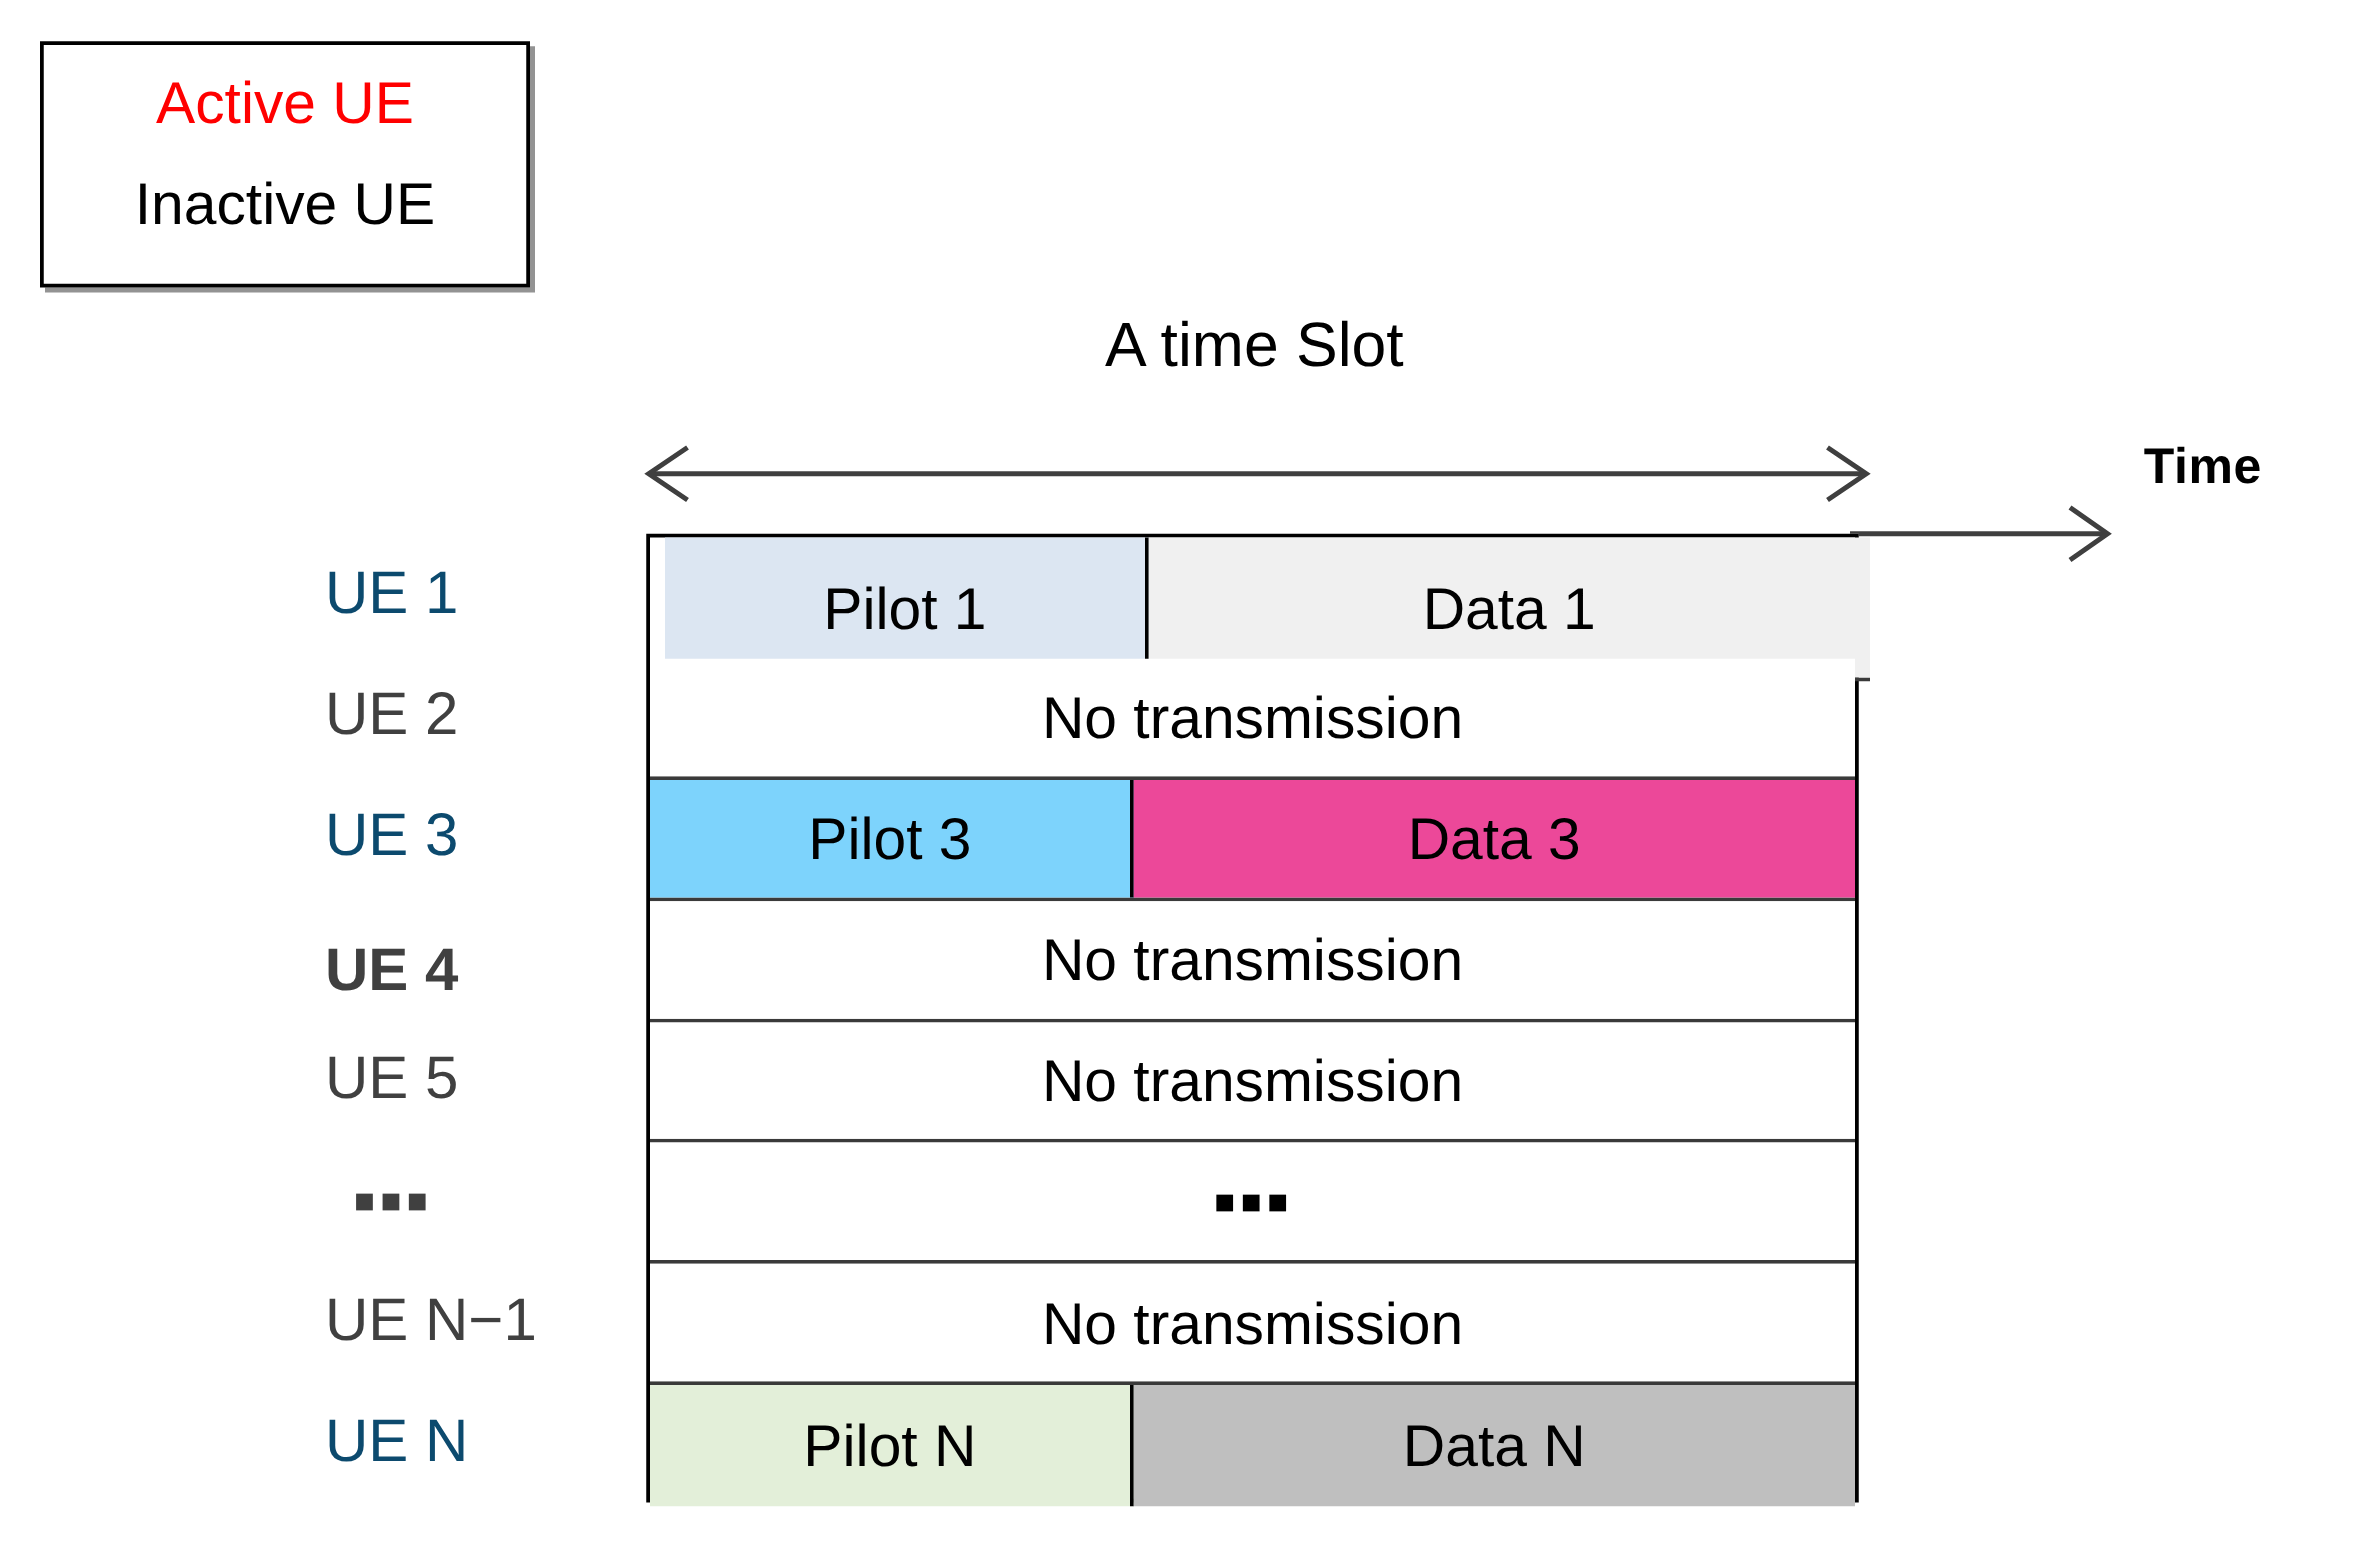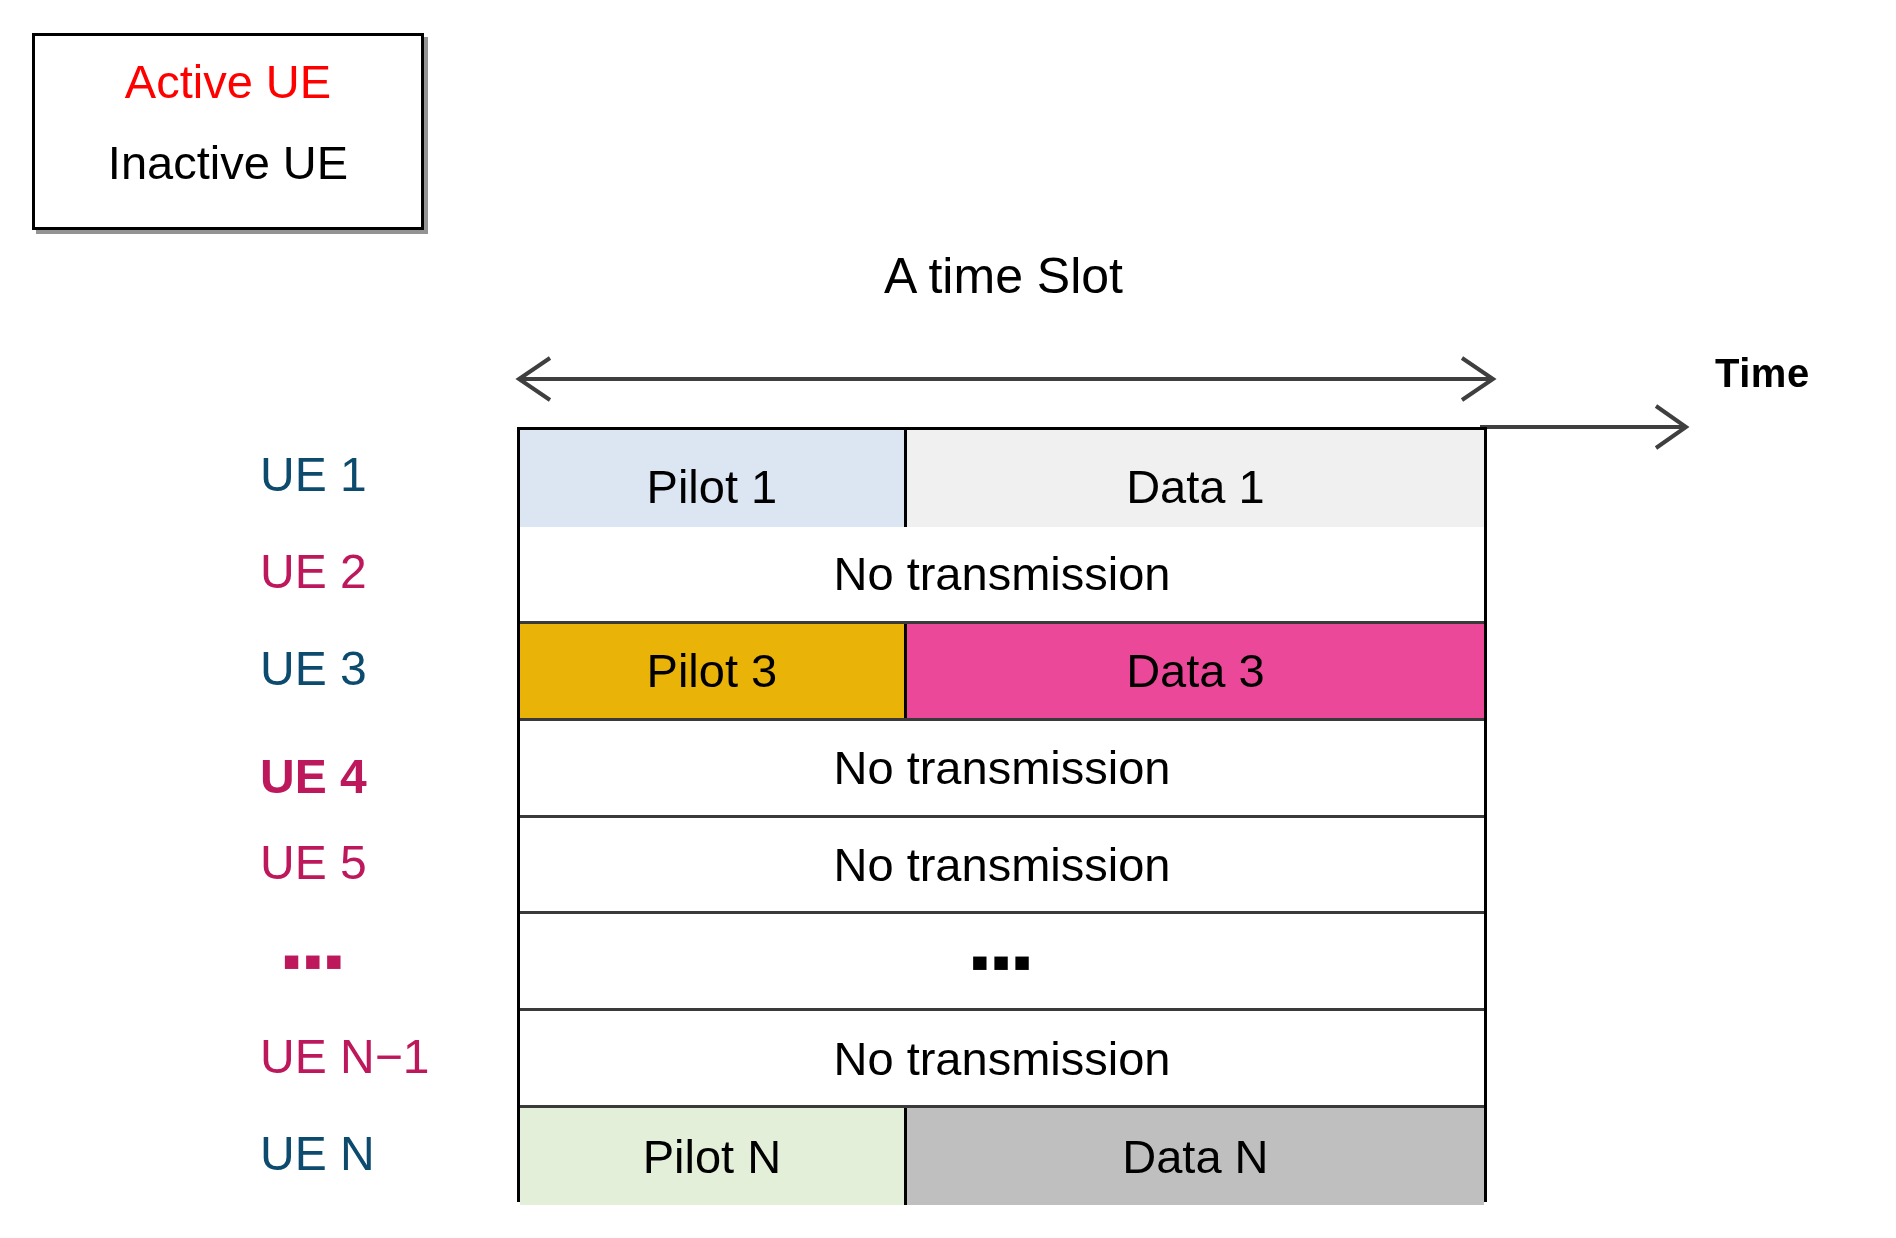--- a/index.html
+++ b/index.html
@@ -44,21 +44,21 @@
     position:absolute;left:1715px;top:345px;
     font-size:40px;line-height:56px;font-weight:bold;color:#000000;
     white-space:nowrap;letter-spacing:0.5px;
   }
 
   
   #row-labels{position:absolute;left:150px;top:427px;width:360px;height:775px;}
   .row-label{
     position:absolute;left:110px;width:250px;height:97px;
     display:flex;align-items:center;justify-content:flex-start;
-    font-size:48px;line-height:48px;color:#be185d;white-space:nowrap;
+    font-size:48px;line-height:48px;color:#404040;white-space:nowrap;
   }
   .row-label.active{color:#0c4a6e;}
   .row-label.ellipsis{
     justify-content:flex-start;padding-left:22px;
     font-size:54px;font-weight:bold;letter-spacing:2px;
   }
 
   
   #slot-table{
     position:absolute;left:517px;top:427px;width:970px;height:775px;
@@ -111,29 +111,29 @@
       <div class="row-label" style="top: 96.875px; height: 96.875px;">UE 2</div>
       <div class="row-label active" style="top: 193.75px; height: 96.875px;">UE 3</div>
       <div class="row-label" style="top: 302px; height: 96.875px; font-weight: bold;">UE 4</div>
       <div class="row-label" style="top: 387.5px; height: 96.875px;">UE 5</div>
       <div class="row-label ellipsis" style="top: 484.375px; height: 96.875px;">▪▪▪</div>
       <div class="row-label" style="top: 581.25px; height: 96.875px;">UE N−1</div>
       <div class="row-label active" style="top: 678.125px; height: 96.875px;">UE N</div>
     </div>
 
   <div id="slot-table">
-      <div class="tbl-row" style="top: 0px; height: 115px;">
+      <div class="tbl-row" style="top: 0px; height: 115px; margin-left: 12px;">
         <div class="cell pilot" style="background: rgb(220, 230, 242);">Pilot 1</div>
         <div class="cell data" style="background: rgb(240, 240, 240);">Data 1</div>
       </div>
       <div class="tbl-row" style="top: 96.875px; height: 96.875px;">
         <div class="cell full" style="background: rgb(255, 255, 255);">No transmission</div>
       </div>
       <div class="tbl-row" style="top: 193.75px; height: 96.875px;">
-        <div class="cell pilot" style="background: #eab308;">Pilot 3</div>
+        <div class="cell pilot" style="background: #7dd3fc;">Pilot 3</div>
         <div class="cell data" style="background: #ec4899;">Data 3</div>
       </div>
       <div class="tbl-row" style="top: 290.625px; height: 96.875px;">
         <div class="cell full" style="background: rgb(255, 255, 255);">No transmission</div>
       </div>
       <div class="tbl-row" style="top: 387.5px; height: 96.875px;">
         <div class="cell full" style="background: rgb(255, 255, 255);">No transmission</div>
       </div>
       <div class="tbl-row" style="top: 484.375px; height: 96.875px;">
         <div class="cell full dots" style="background: rgb(255, 255, 255);">▪▪▪</div>

